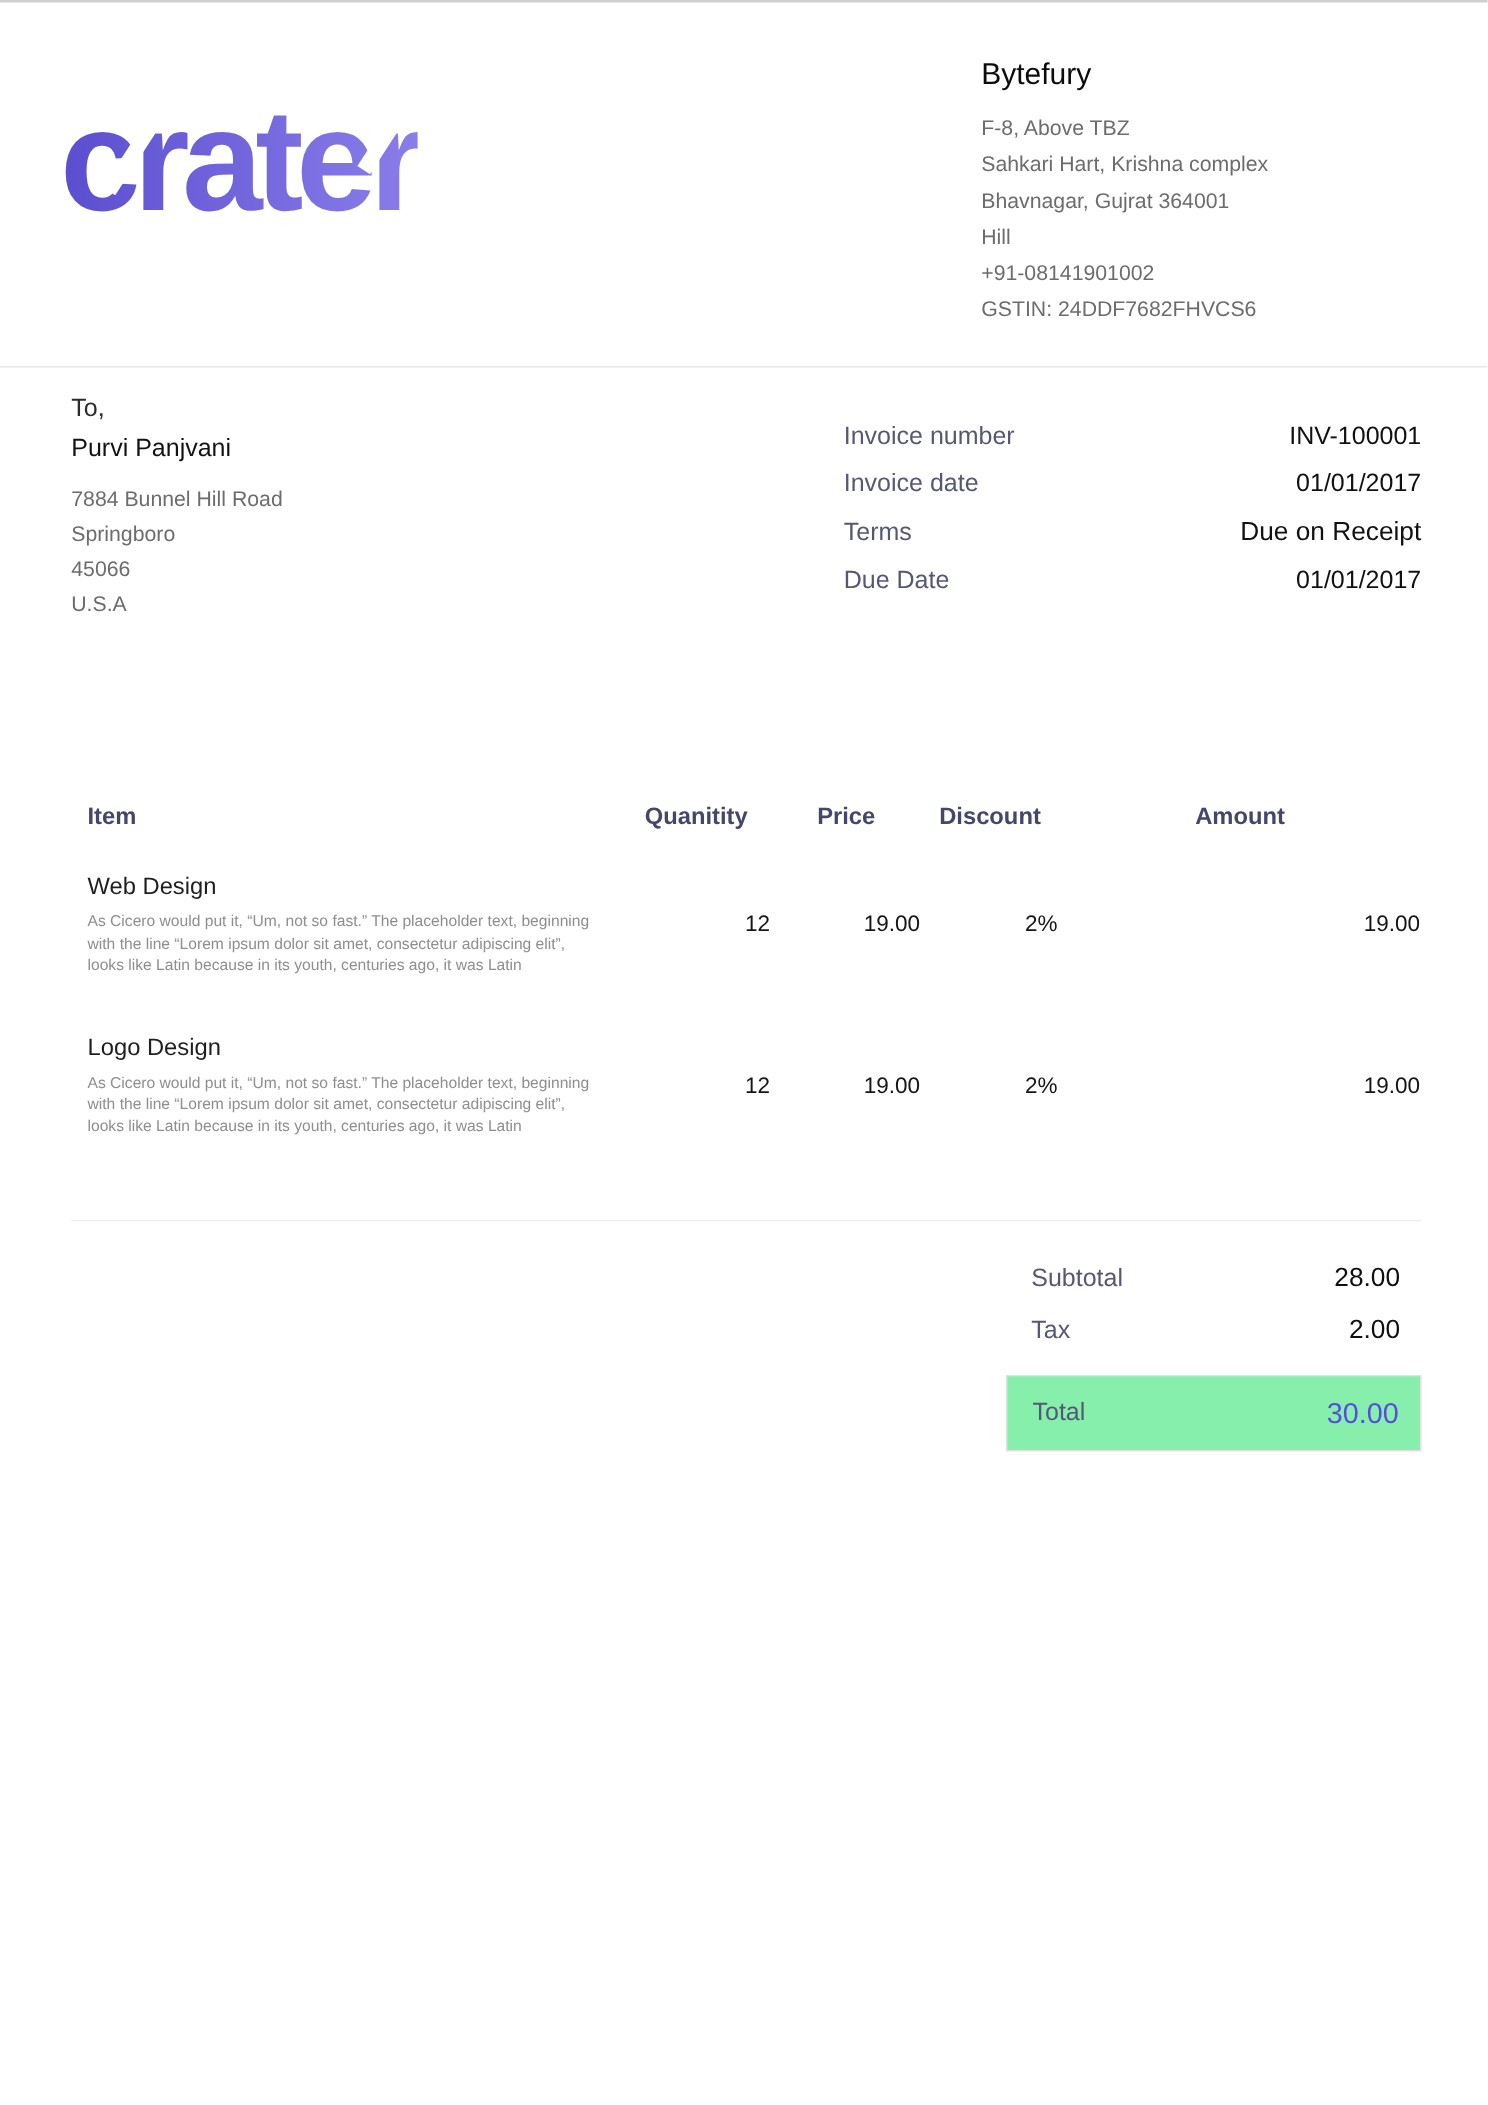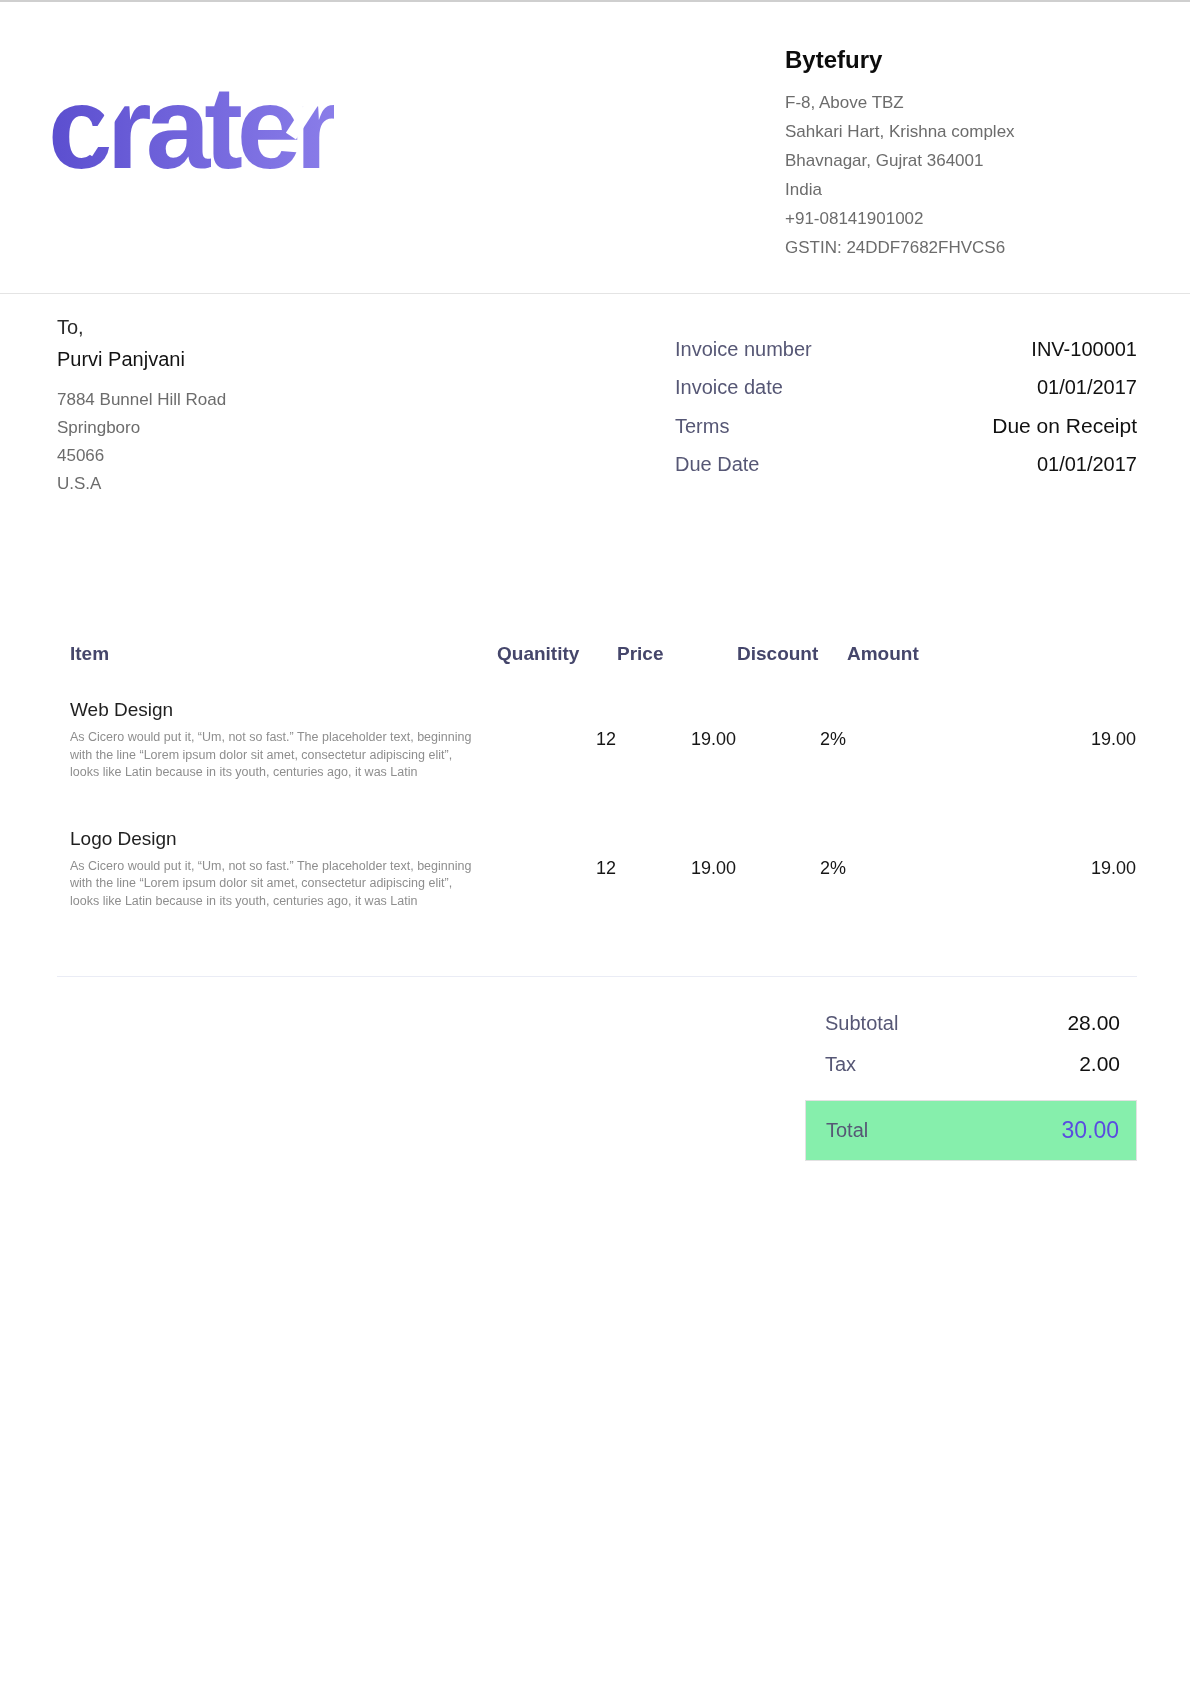--- a/index.html
+++ b/index.html
@@ -14,38 +14,38 @@
 
   
   .header{display:flex;justify-content:space-between;align-items:flex-start;min-height:292px;padding:36px 53px 0 48px;border-bottom:1px solid #e4e4e4;}
   .logo{margin-top:32px;position:relative;font-size:116px;font-weight:700;letter-spacing:-6px;line-height:1;
         background:linear-gradient(90deg,var(--logo-a),var(--logo-b));
         -webkit-background-clip:text;background-clip:text;color:transparent;}
   .logo-slice{position:absolute;background:#fff;width:12px;height:62px;transform:rotate(33deg);}
   .slice-c{left:50px;top:26px;}
   .slice-r{right:24px;top:22px;height:48px;}
   .company{width:352px;padding-top:8px;}
-  .company-name{font-size:24px;font-weight:700;color:#0c0c0c;margin-bottom:14px;}
+  .company-name{font-size:24px;font-weight:400;color:#0c0c0c;margin-bottom:14px;}
   .company-line{font-size:17px;line-height:29px;color:#6c6c6c;}
 
   
   .parties{display:flex;justify-content:space-between;padding:22px 53px 0 57px;}
   .to-label{font-size:20px;color:#2b2b2b;margin-bottom:9px;}
   .client-name{font-size:20px;font-weight:500;color:#131313;margin-bottom:15px;}
   .client-line{font-size:17px;line-height:28px;color:#6c6c6c;}
   .meta{width:462px;margin-top:22px;}
   .meta-row{display:flex;justify-content:space-between;align-items:baseline;margin-bottom:15px;}
   .meta-label{font-size:20px;color:var(--label);}
   .meta-value{font-size:20px;color:#111;}
   .meta-value.big{font-size:21px;font-weight:500;}
 
   
   .items{padding:145px 53px 0 57px;}
   table.items-table{width:1080px;border-collapse:collapse;table-layout:fixed;}
-  .items-table th{font-size:19px;font-weight:700;color:#45466b;text-align:left;padding:0 0 34px 0;}
+  .items-table th{font-size:19px;font-weight:700;color:#45466b;text-align:center;padding:0 0 34px 0;}
   .items-table th.item-col{text-align:left;padding-left:13px;}
   td.item-cell{vertical-align:top;padding:0 20px 46px 13px;}
   .item-name{font-size:19px;font-weight:500;color:#1f1f1f;margin-bottom:8px;}
   .item-desc{font-size:12.5px;line-height:17.5px;color:#8e8e8e;max-width:420px;}
   td.num{vertical-align:top;padding-top:30px;text-align:right;font-size:18px;color:#161616;}
 
   .divider{margin:20px 53px 0 57px;width:1080px;border-top:1px solid #eaecf5;}
 
   
   .totals{width:332px;margin:34px 53px 0 auto;}
@@ -65,21 +65,21 @@
     <div class="logo">
       <span>crater</span>
       <span class="logo-slice slice-c"></span>
       <span class="logo-slice slice-r"></span>
     </div>
     <div class="company">
       <div class="company-name">Bytefury</div>
       <div class="company-line">F-8, Above TBZ</div>
       <div class="company-line">Sahkari Hart, Krishna complex</div>
       <div class="company-line">Bhavnagar, Gujrat 364001</div>
-      <div class="company-line">India</div>
+      <div class="company-line">Hill</div>
       <div class="company-line">+91-08141901002</div>
       <div class="company-line">GSTIN: 24DDF7682FHVCS6</div>
     </div>
   </div>
 
   <div class="parties">
     <div class="bill-to">
       <div class="to-label">To,</div>
       <div class="client-name">Purvi Panjvani</div>
       <div class="client-line">7884 Bunnel Hill Road</div>

